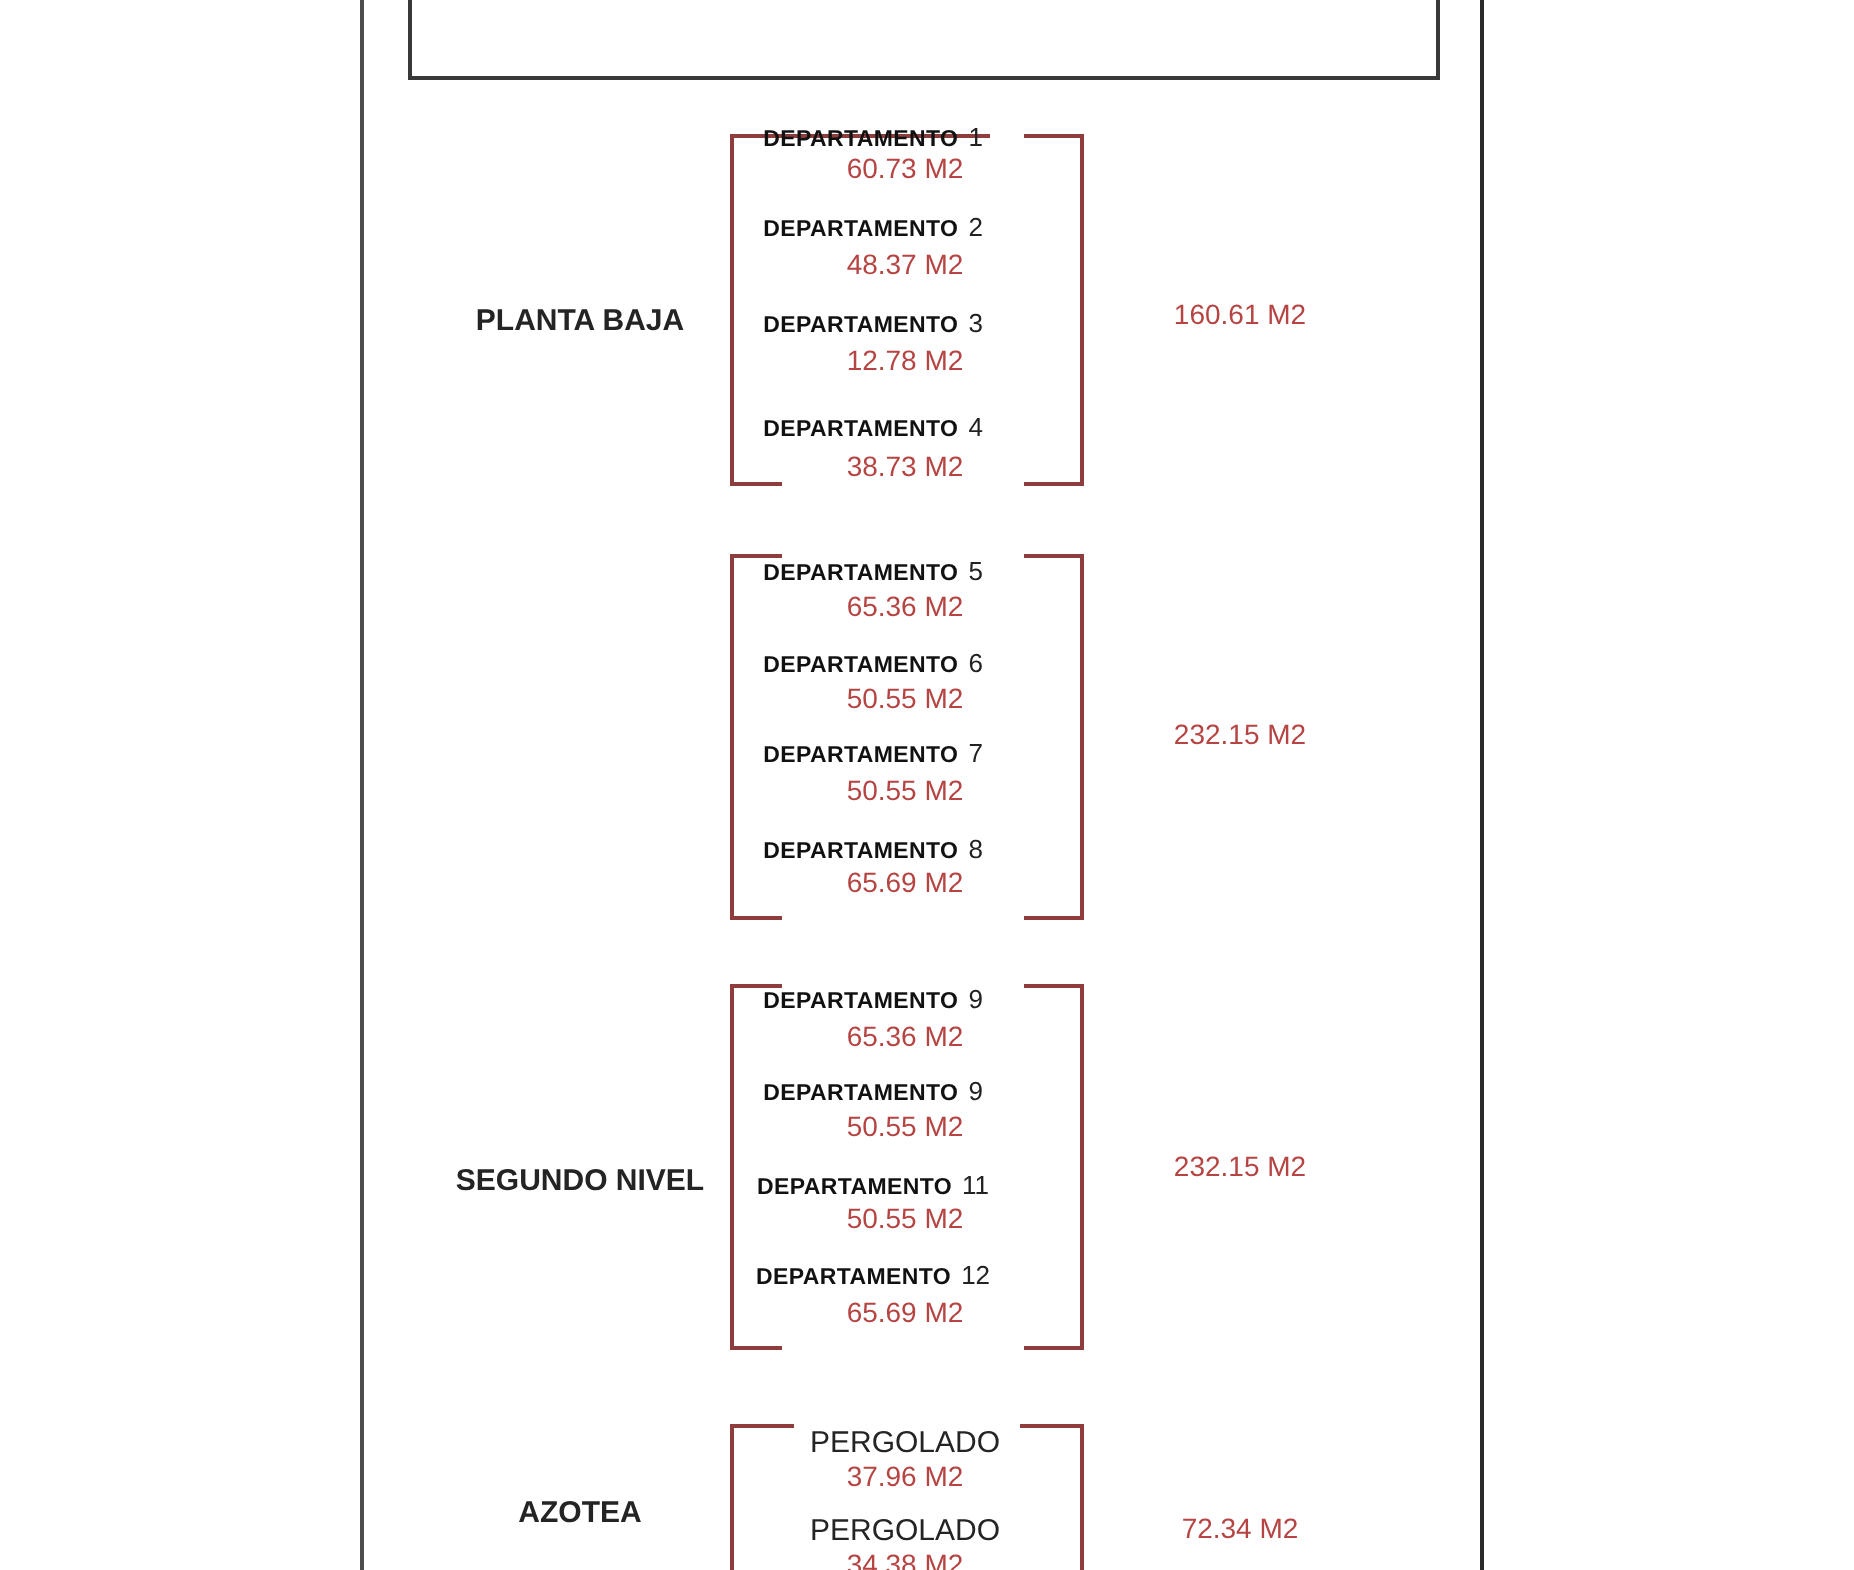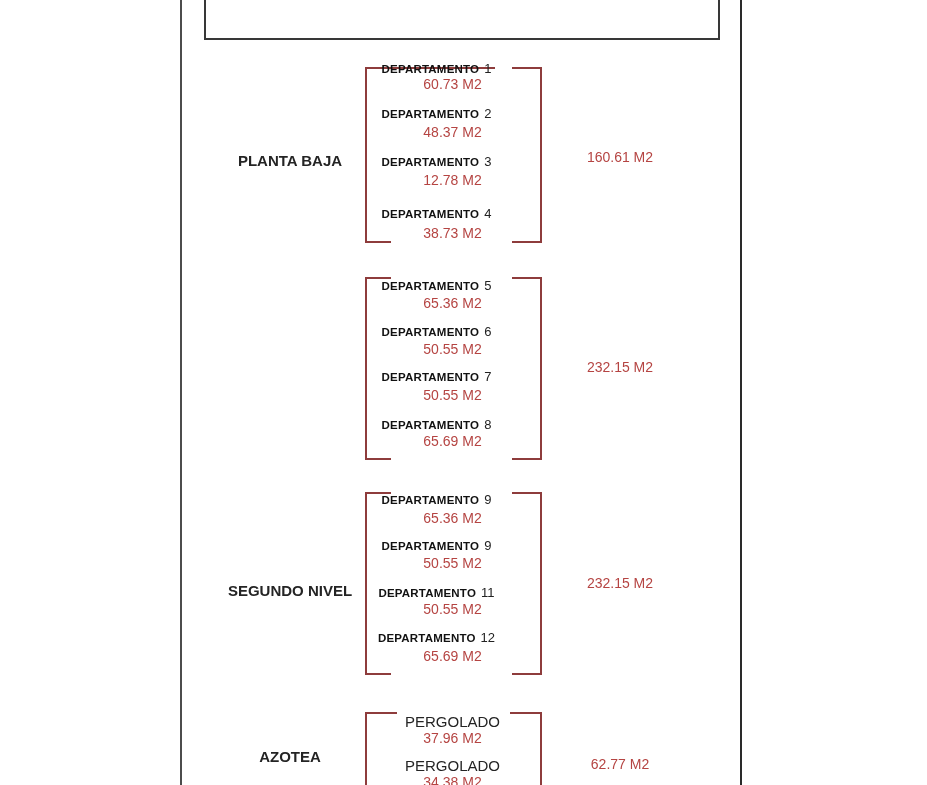--- a/index.html
+++ b/index.html
@@ -163,15 +163,15 @@
   <div class="bk" style="left:365px;top:712px;width:32px;height:2px"></div>
   <div class="bk" style="left:540px;top:712px;width:2px;height:90px"></div>
   <div class="bk" style="left:510px;top:712px;width:32px;height:2px"></div>
 
   <div class="perg-row" style="top:713px">PERGOLADO</div>
   <div class="area" style="top:730px">37.96 M2</div>
 
   <div class="perg-row" style="top:757px">PERGOLADO</div>
   <div class="area" style="top:774px">34.38 M2</div>
 
-  <div class="total" style="top:756px">62.77 M2</div>
+  <div class="total" style="top:756px">72.34 M2</div>
 
 </div>
 
 </body></html>

